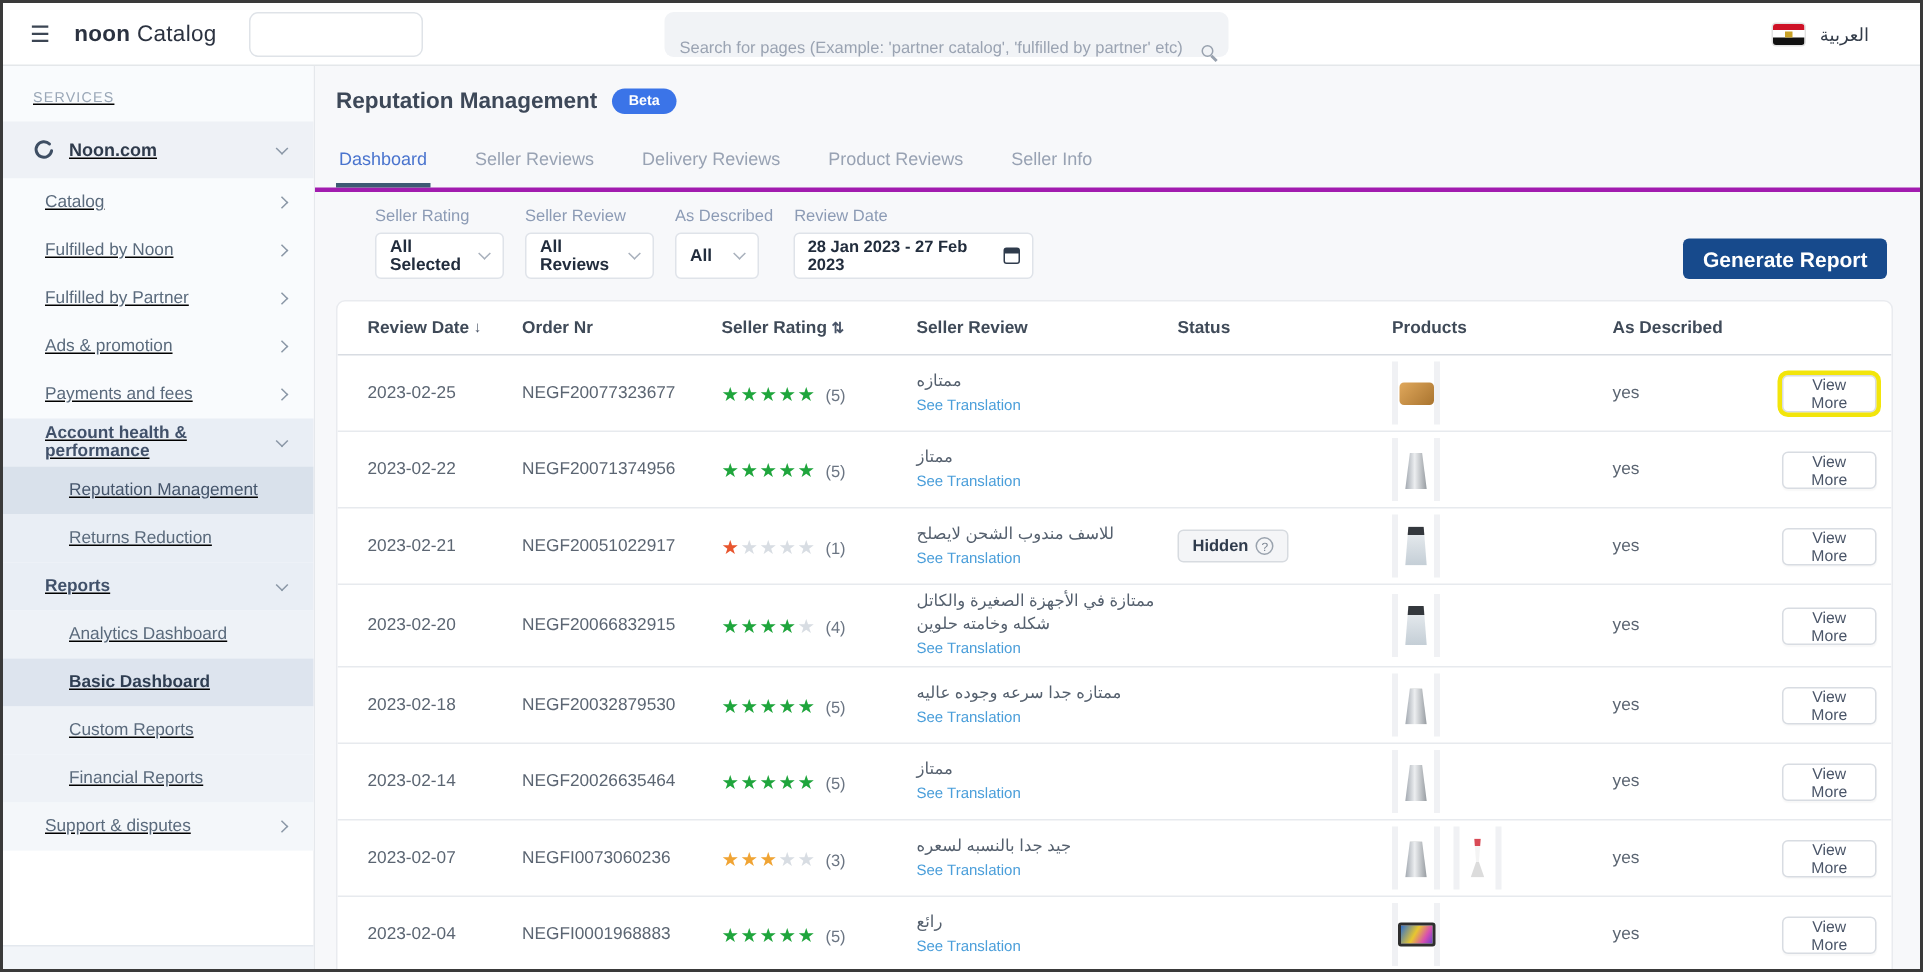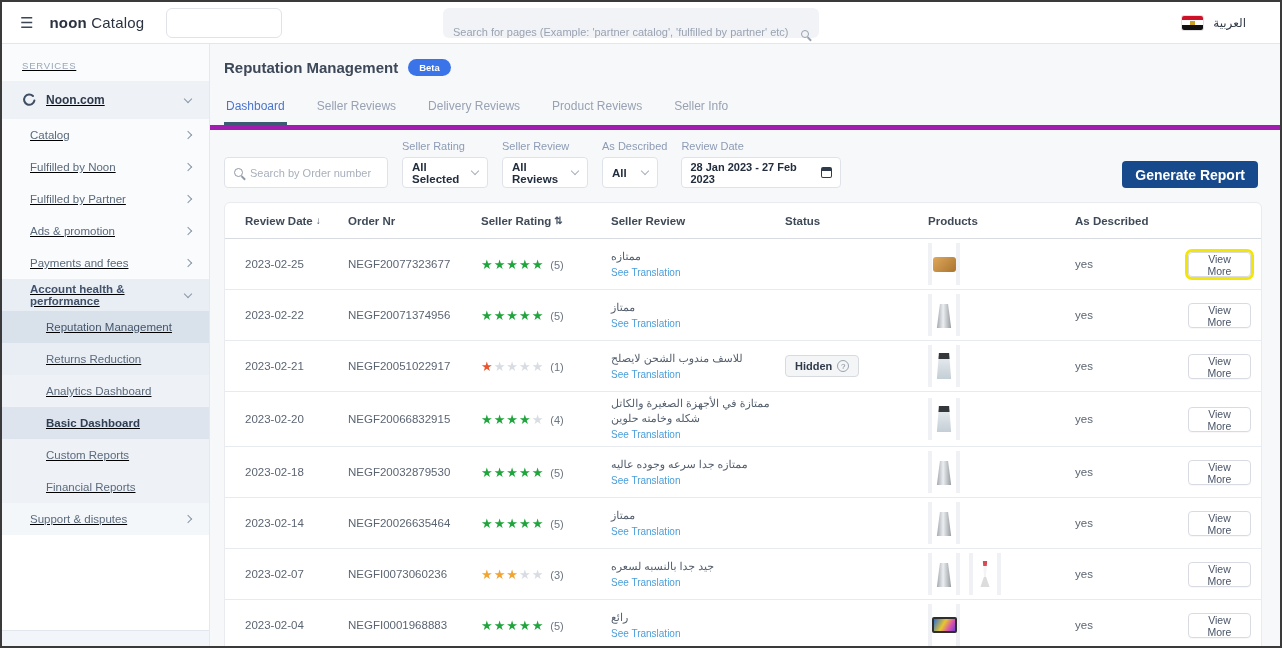--- a/index.html
+++ b/index.html
@@ -40,21 +40,21 @@
   .chev { width:6px; height:6px; border-right:1.5px solid #8a97a6; border-bottom:1.5px solid #8a97a6; display:inline-block; flex:none; }
   .chev.right { transform:rotate(-45deg); }
   .chev.down { transform:rotate(45deg); margin-top:-3px; }
   .sidebar-footer { position:absolute; bottom:0; left:0; width:100%; height:16px; background:#f2f5f9; border-top:1px solid #e3e8ee; }
 
   main { flex:1; background:#f7f8fa; overflow:hidden; }
   .title-row { display:flex; align-items:center; gap:10px; padding:15px 0 11px 14px; }
   .page-title { font-size:15px; font-weight:bold; color:#3d4858; }
   .beta-pill { background:var(--beta-blue,#3b74e8); color:#fff; font-size:9.5px; font-weight:bold; padding:3px 11px; border-radius:10px; }
 
-  .tabs { display:flex; gap:28px; padding-left:14px; border-bottom:5px solid #a21caf; background:#f7f8fa; }
+  .tabs { display:flex; gap:28px; padding-left:14px; border-bottom:3px solid #a21caf; background:#f7f8fa; }
   .tab { padding:12px 2px 9px; font-size:12px; color:#98a2b3; cursor:pointer; border-bottom:3px solid transparent; }
   .tab.active { color:var(--tab-active,#4a74ce); border-bottom-color:#3d5a73; }
 
   
   .filters { display:flex; align-items:flex-end; padding:10px 22px 14px 14px; gap:14px; position:relative; }
   .order-search { width:164px; height:31px; background:#fff; border:1px solid #dfe3e9; border-radius:4px; display:flex; align-items:center; padding:0 9px; gap:7px; }
   .order-search input { flex:1; min-width:0; border:none; outline:none; font-size:11px; color:#5a6472; font-family:"Liberation Sans", sans-serif; background:transparent; }
   .order-search input::placeholder { color:#a8b0bc; }
   .mag2 { width:9px; height:9px; border:1.5px solid #8e98a6; border-radius:50%; position:relative; flex:none; }
   .mag2::after { content:''; position:absolute; width:5px; height:1.5px; background:#8e98a6; transform:rotate(45deg); right:-4px; bottom:-2px; }
@@ -149,20 +149,24 @@
         <div class="nav-item">
             <span class="lbl">Payments and fees</span>
             <span class="chev right"></span>
           </div>
         <div class="nav-item section">
             <span class="lbl">Account health &amp; performance</span>
             <span class="chev down"></span>
           </div>
         <div class="nav-sub selected">Reputation Management</div>
         <div class="nav-sub">Returns Reduction</div>
+        <div class="nav-item section">
+            <span class="lbl">Reports</span>
+            <span class="chev down"></span>
+          </div>
         <div class="nav-sub light">Analytics Dashboard</div>
         <div class="nav-sub bold">Basic Dashboard</div>
         <div class="nav-sub light">Custom Reports</div>
         <div class="nav-sub light">Financial Reports</div>
         <div class="nav-item support">
             <span class="lbl">Support &amp; disputes</span>
             <span class="chev right"></span>
           </div>
       </div>
       <div class="sidebar-footer"></div>
@@ -176,24 +180,20 @@
 
       <div class="tabs">
         <div class="tab active">Dashboard</div>
         <div class="tab">Seller Reviews</div>
         <div class="tab">Delivery Reviews</div>
         <div class="tab">Product Reviews</div>
         <div class="tab">Seller Info</div>
       </div>
 
       <div class="filters">
-        <div class="order-search">
-          <span class="mag2"></span>
-          <input type="text" placeholder="Search by Order number" style="">
-        </div>
         <div class="fgroup">
           <span class="flabel">Seller Rating</span>
           <div class="fselect w86">
               <span>All Selected</span>
               <span class="chev down"></span>
             </div>
         </div>
         <div class="fgroup">
           <span class="flabel">Seller Review</span>
           <div class="fselect w86">

